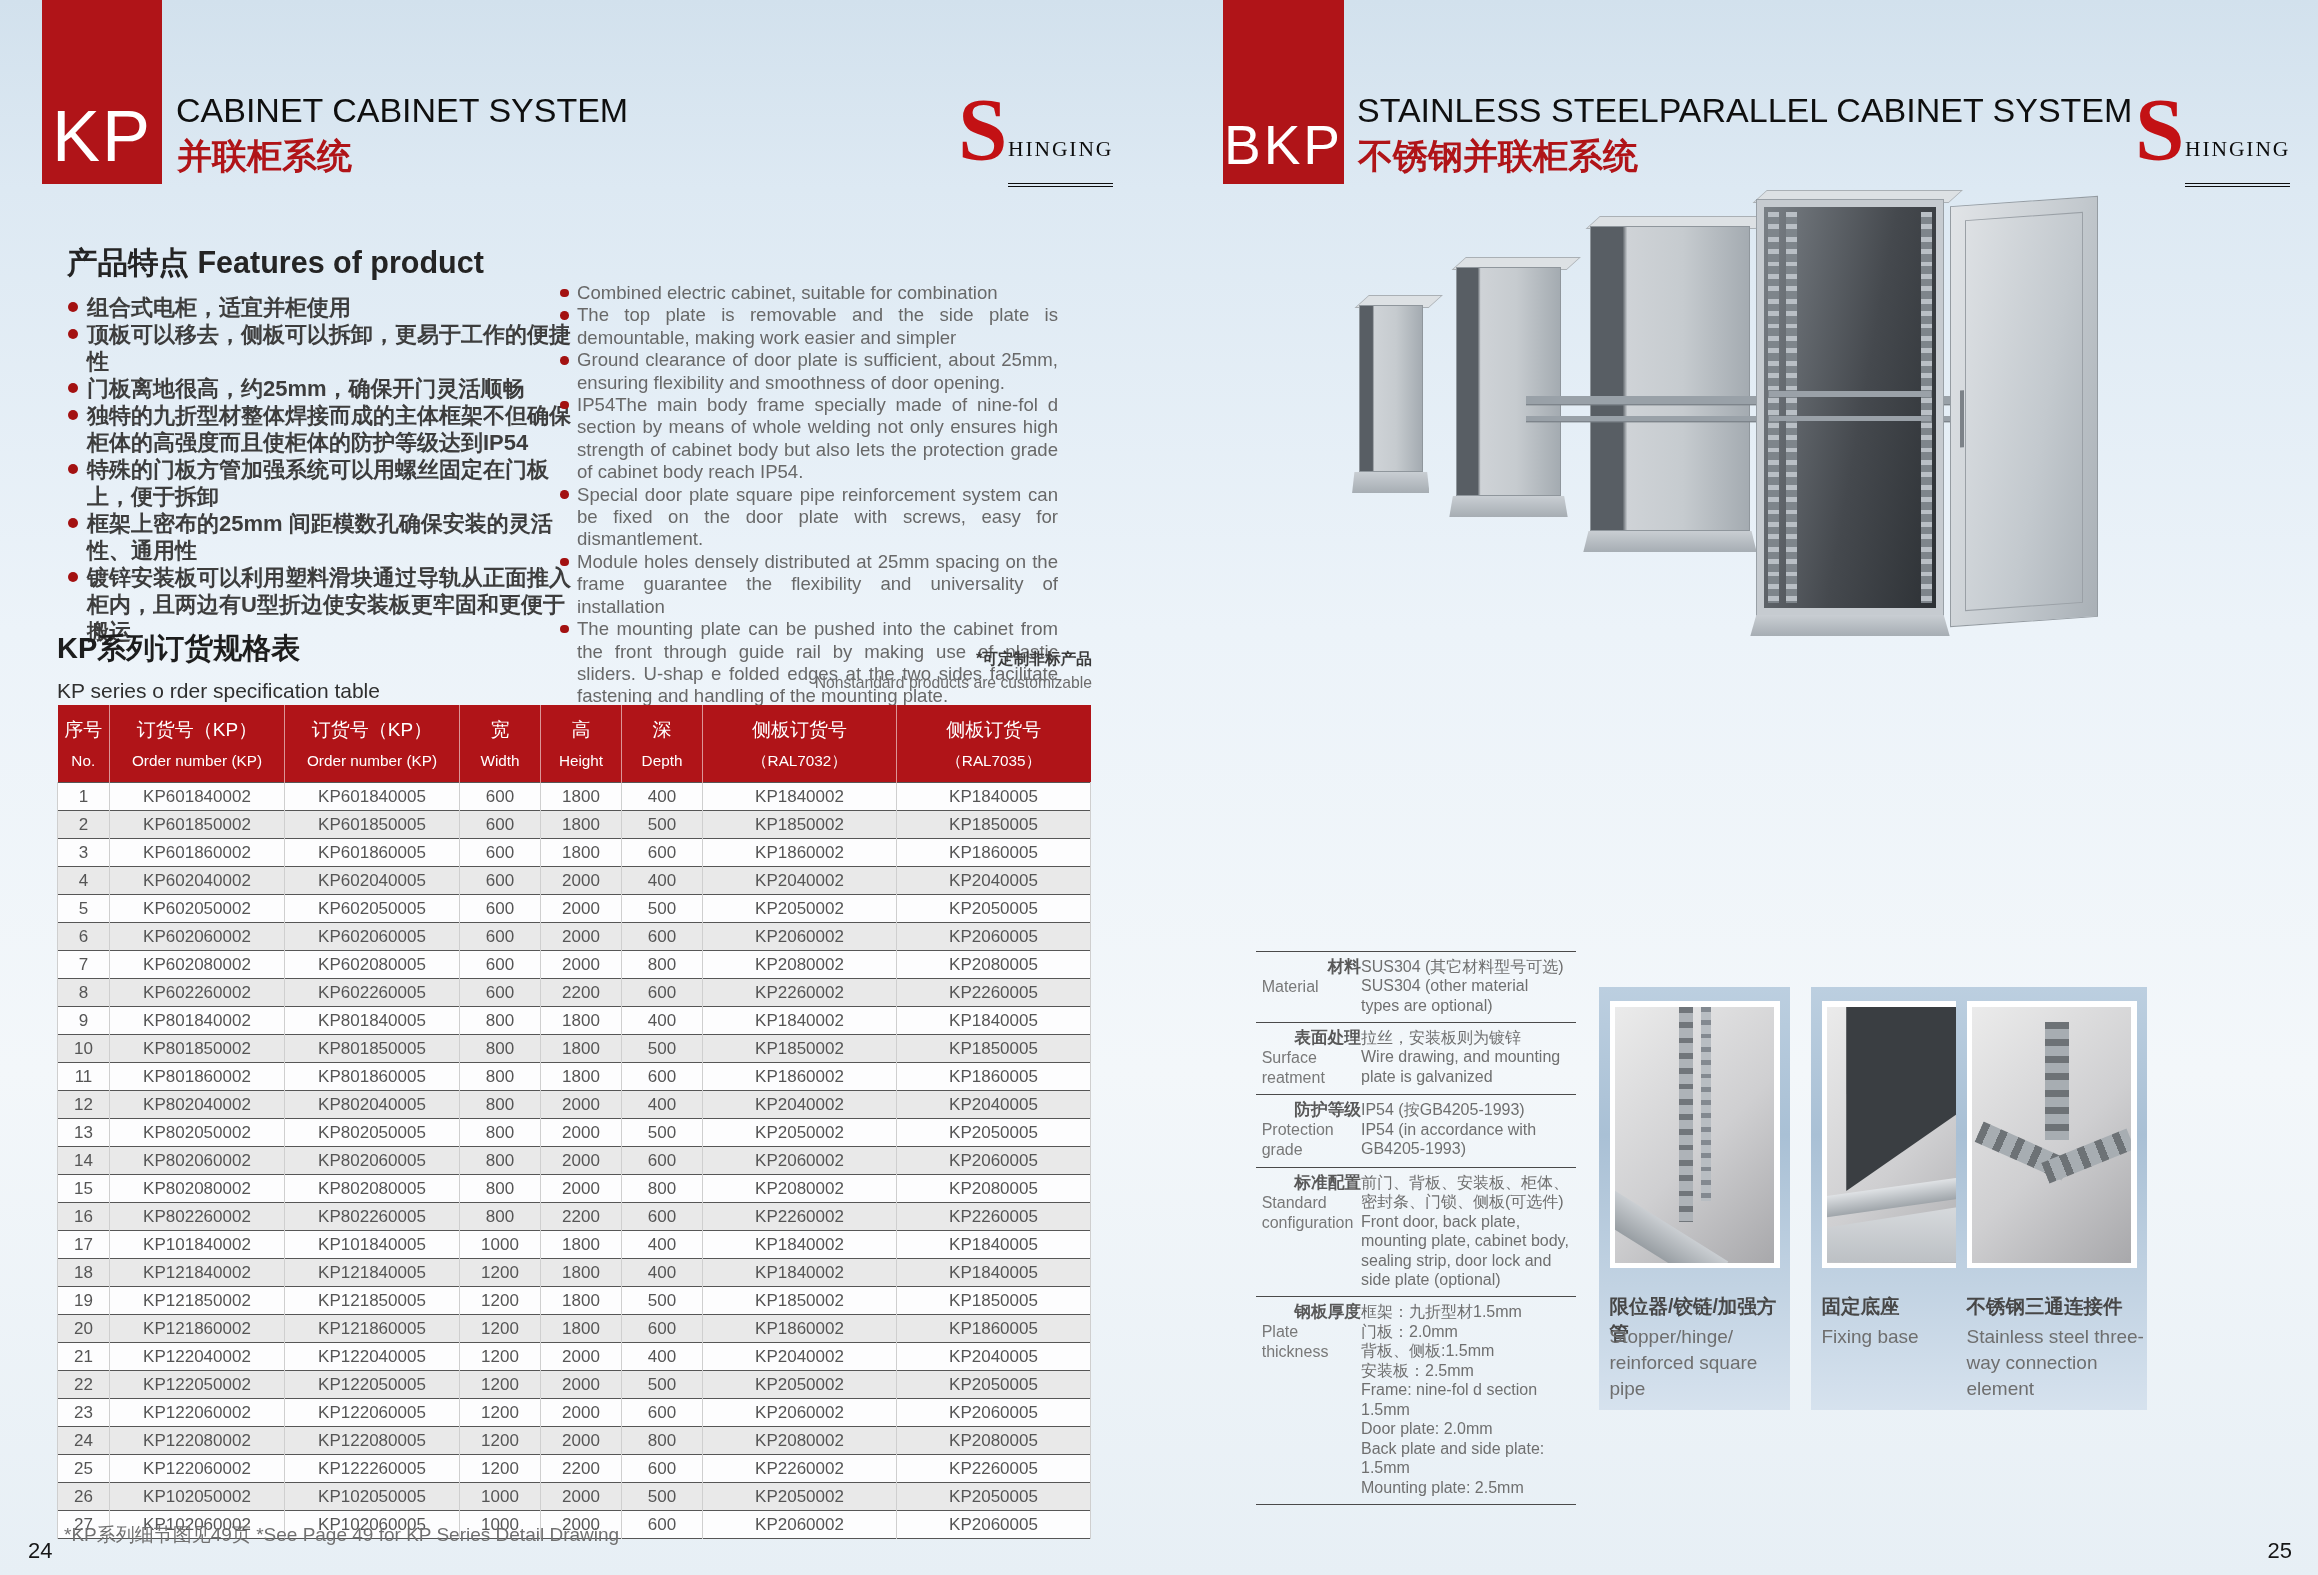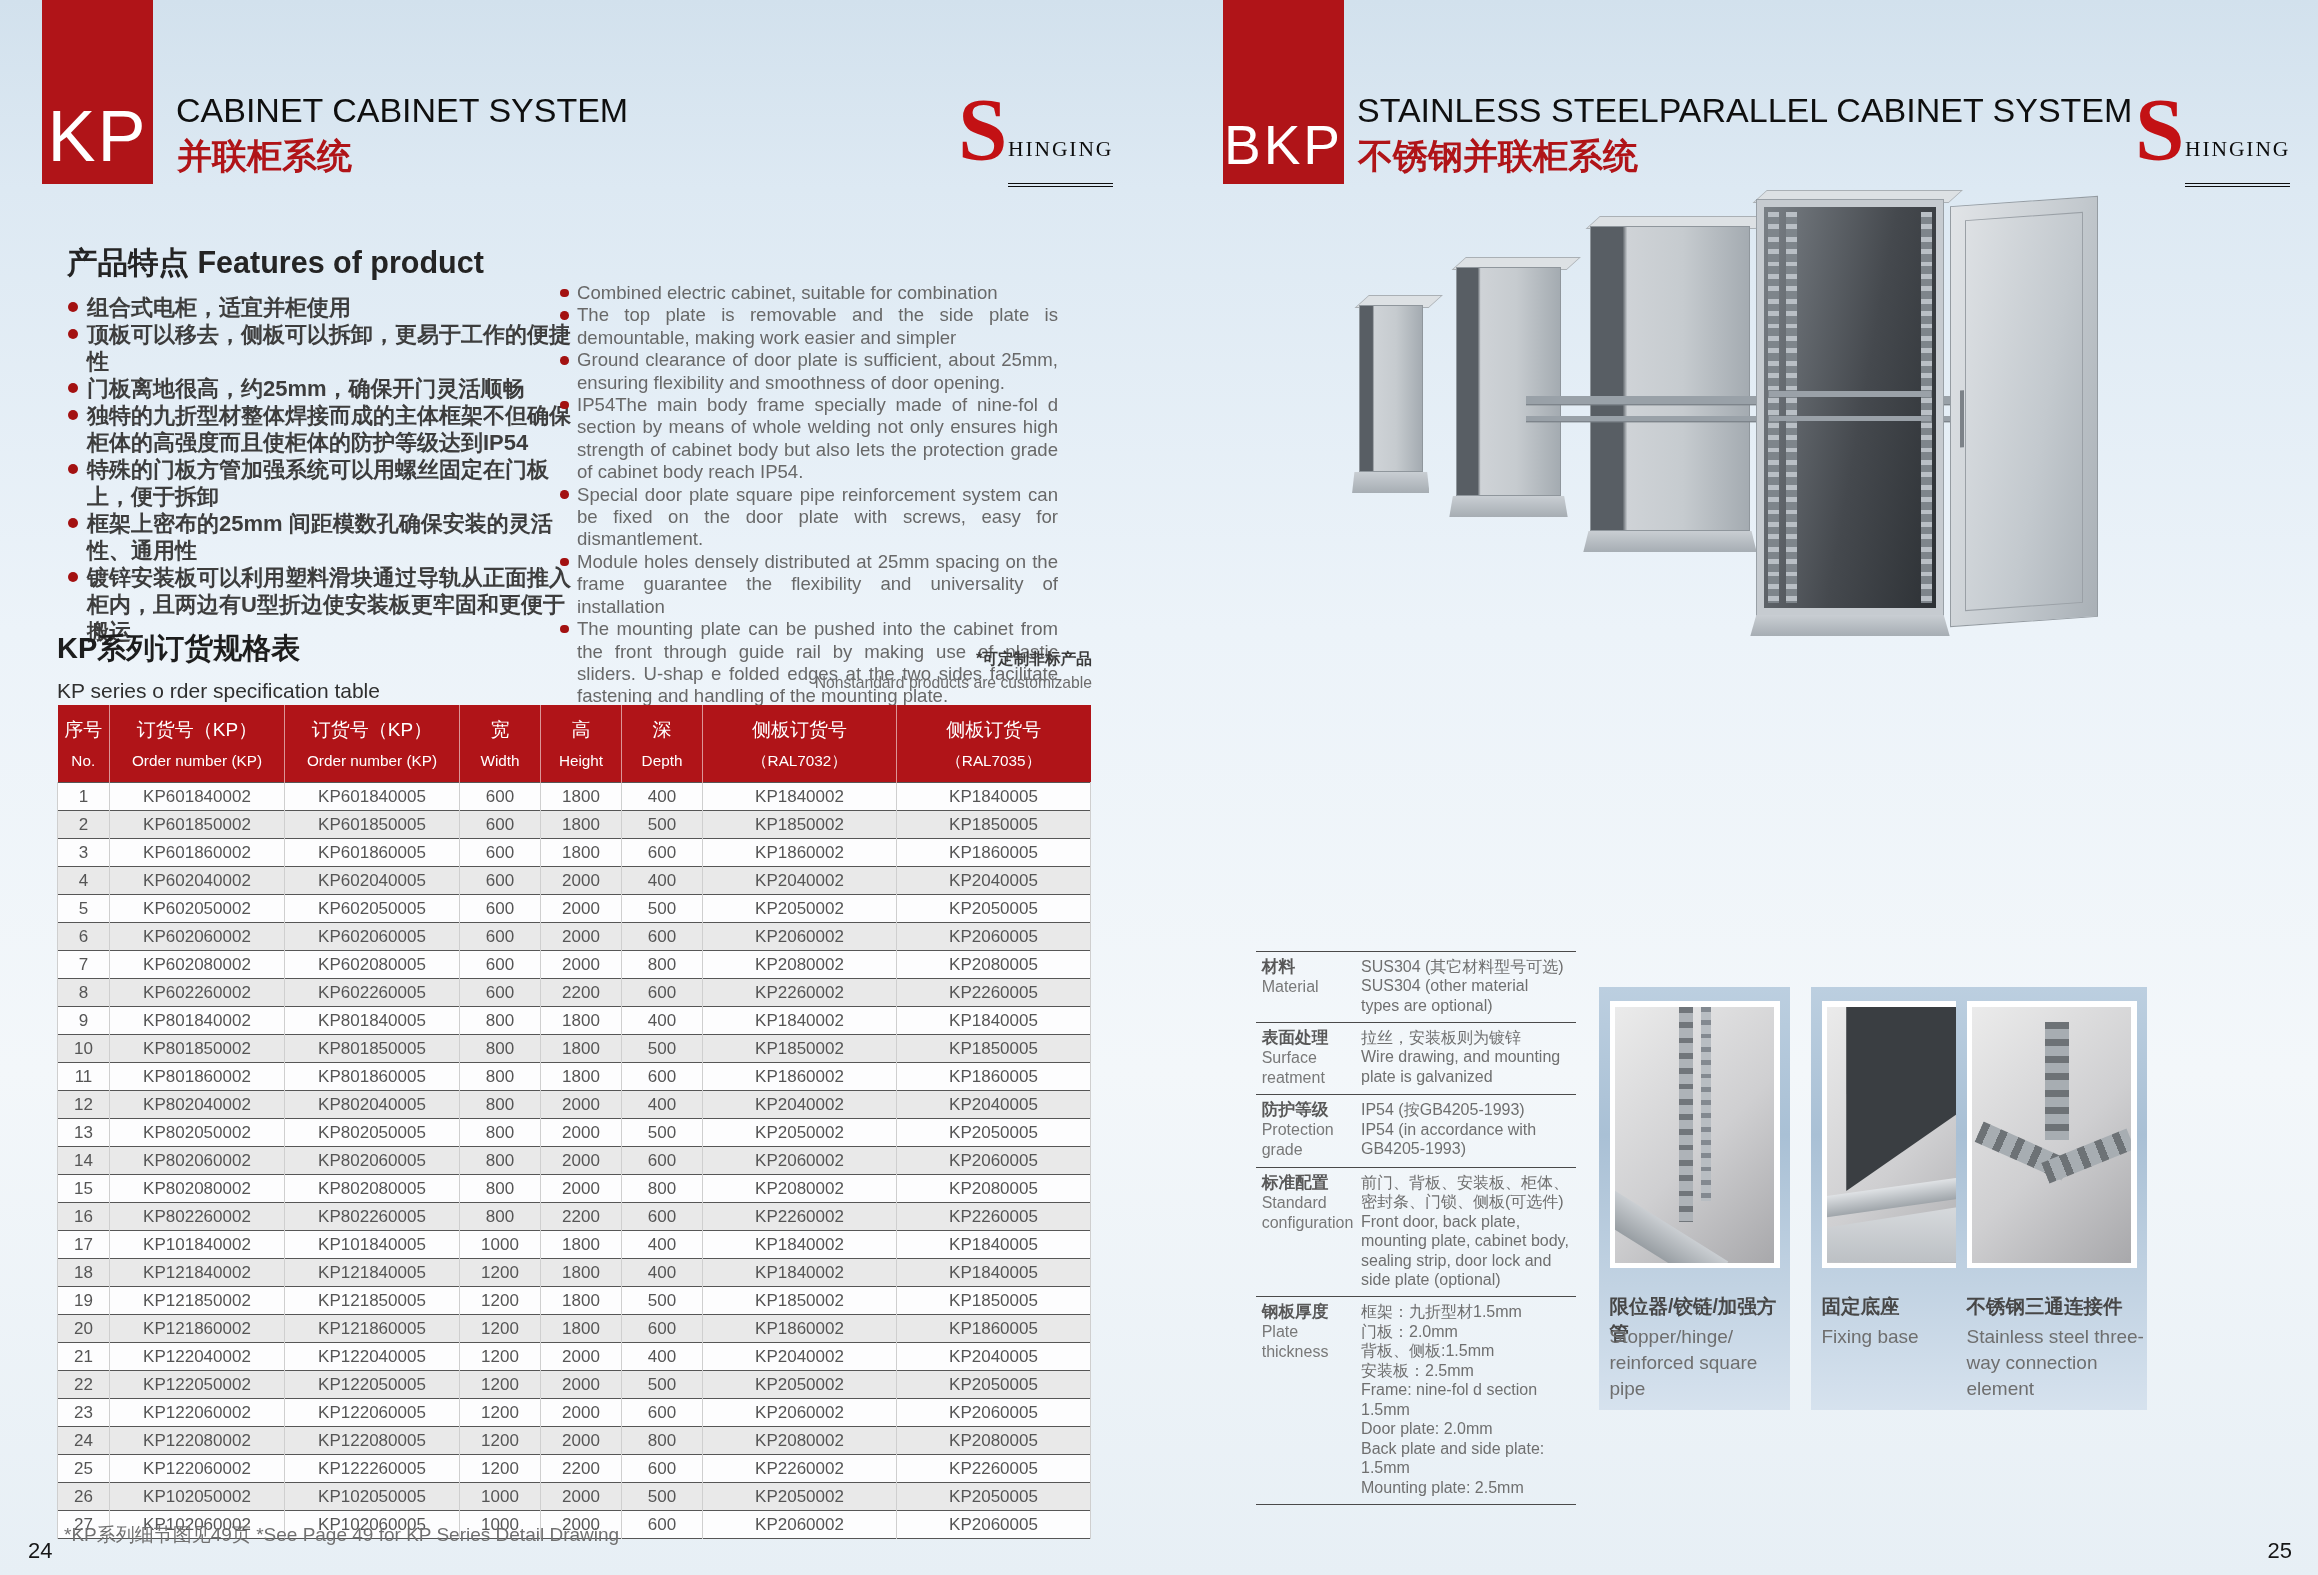--- a/index.html
+++ b/index.html
@@ -3,21 +3,21 @@
 <meta charset="utf-8">
 <style>
   html,body{margin:0;padding:0;background:#e8eff5;}
   #canvas{
     position:relative;width:2319px;height:1576px;overflow:hidden;
     background:linear-gradient(180deg,#d2e1ed 0%,#dde9f3 12%,#ecf3f9 40%,#f3f7fa 68%,#e7eff5 100%);
     font-family:"Liberation Sans","DejaVu Sans",sans-serif;
   }
   
   .red-block{position:absolute;background:#b01418;}
-  #kp-block{left:42px;top:0;width:111px;height:184px;}
+  #kp-block{left:42px;top:0;width:120px;height:184px;}
   #bkp-block{left:1223px;top:0;width:121px;height:184px;}
   .code-text{position:absolute;bottom:6.7px;width:100%;text-align:center;color:#fff;font-weight:400;}
   #kp-block .code-text{font-size:72px;letter-spacing:1.9px;}
   #bkp-block .code-text{font-size:55px;letter-spacing:2.9px;}
   .title-en{position:absolute;font-size:34px;font-weight:500;color:#0f0f0f;white-space:nowrap;}
   .title-zh{position:absolute;font-size:35px;font-weight:bold;color:#b01418;white-space:nowrap;}
   #title-en-left{left:176px;top:91px;}
   #title-zh-left{left:177px;top:133px;}
   #title-en-right{left:1357px;top:91px;}
   #title-zh-right{left:1358px;top:133px;}
@@ -70,21 +70,21 @@
   .rail{position:absolute;top:4.8px;bottom:4.8px;width:11.4px;background:repeating-linear-gradient(180deg,#b9bfc5 0 4.8px,#7e858b 4.8px 12.4px);}
   .shelf{position:absolute;left:4.8px;right:4.8px;height:5.7px;background:#9aa1a8;}
   #door{position:absolute;left:596px;top:20px;width:146px;height:419px;border:1.9px solid #959ca2;background:linear-gradient(100deg,#e1e4e7 0%,#c3c9ce 60%,#a9b0b6 100%);transform:skewY(-4deg);}
   #door::before{content:"";position:absolute;inset:14.3px;border:1.4px solid #9aa0a6;}
   #door::after{content:"";position:absolute;left:8.6px;top:44%;width:4.8px;height:57px;background:#7c8288;}
   
   #spec{position:absolute;left:1256px;top:951px;width:320px;}
   .spec-row{display:flex;border-top:1.9px solid #4a4a4a;padding:4.8px 0 6.7px 0;}
   .spec-row:last-child{border-bottom:1.9px solid #4a4a4a;}
   .spec-label{width:105px;padding-left:5.7px;box-sizing:border-box;}
-  .spec-label .lz{font-size:16.7px;font-weight:bold;color:#585858;line-height:20px;}
+  .spec-label .lz{font-size:16.7px;font-weight:bold;color:#585858;line-height:20px;text-align:right;}
   .spec-label .le{font-size:16px;color:#787878;line-height:20px;white-space:pre-line;}
   .spec-value{flex:1;font-size:16px;color:#6f6f6f;line-height:19.5px;white-space:pre-line;}
   
   .card{position:absolute;top:987px;width:191px;height:423px;background:linear-gradient(180deg,#bccfe0 0%,#a9c0d5 35%,#d6e2ee 100%);}
   #card-0{left:1599px;} #card-1{left:1811px;} #card-2{left:1936px;margin-left:20px;}
   .card-photo{position:absolute;left:10.5px;top:14.3px;width:170px;height:267px;background:#fff;padding:5.7px;box-sizing:border-box;}
   .card-photo-inner{position:relative;width:100%;height:100%;overflow:hidden;background:linear-gradient(135deg,#ebebeb 0%,#cfcfd1 55%,#a8a8ab 100%);}
   .card-cap-zh{position:absolute;left:10.5px;top:306px;font-size:19.5px;font-weight:bold;color:#474747;}
   .card-cap-en{position:absolute;left:10.5px;top:337px;font-size:19px;color:#6e6e6e;line-height:26px;white-space:pre-line;}
   

